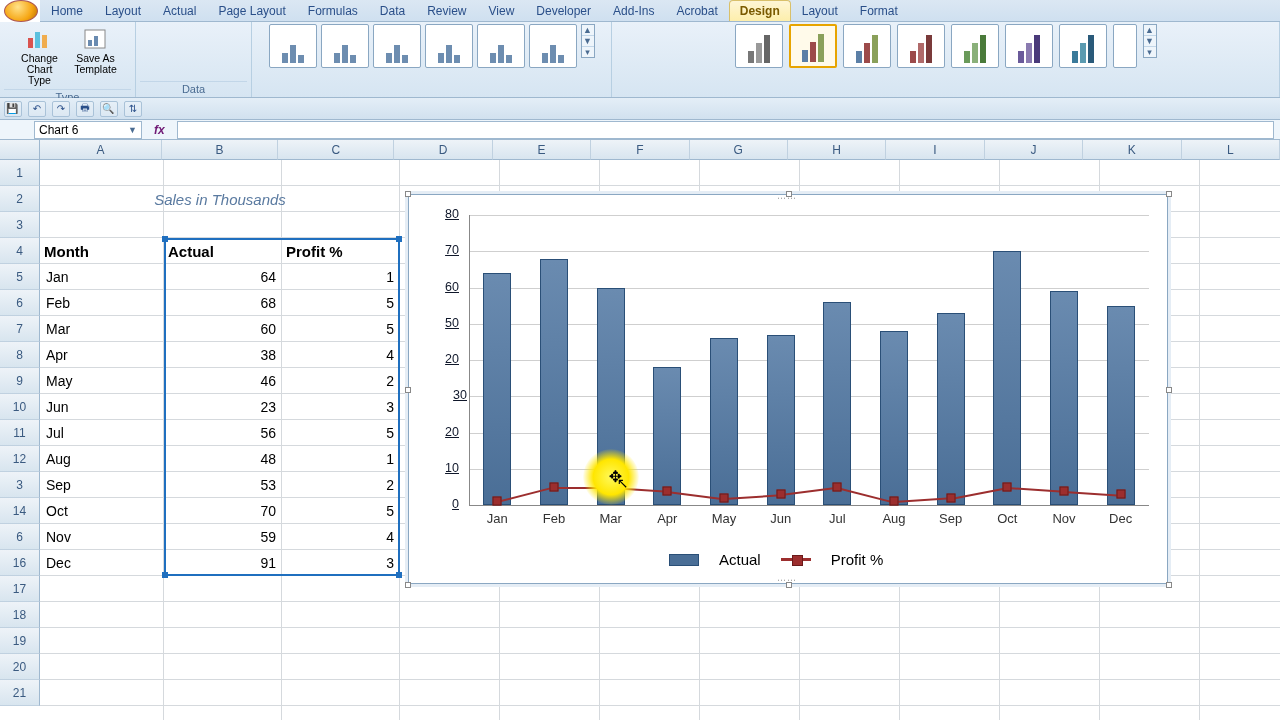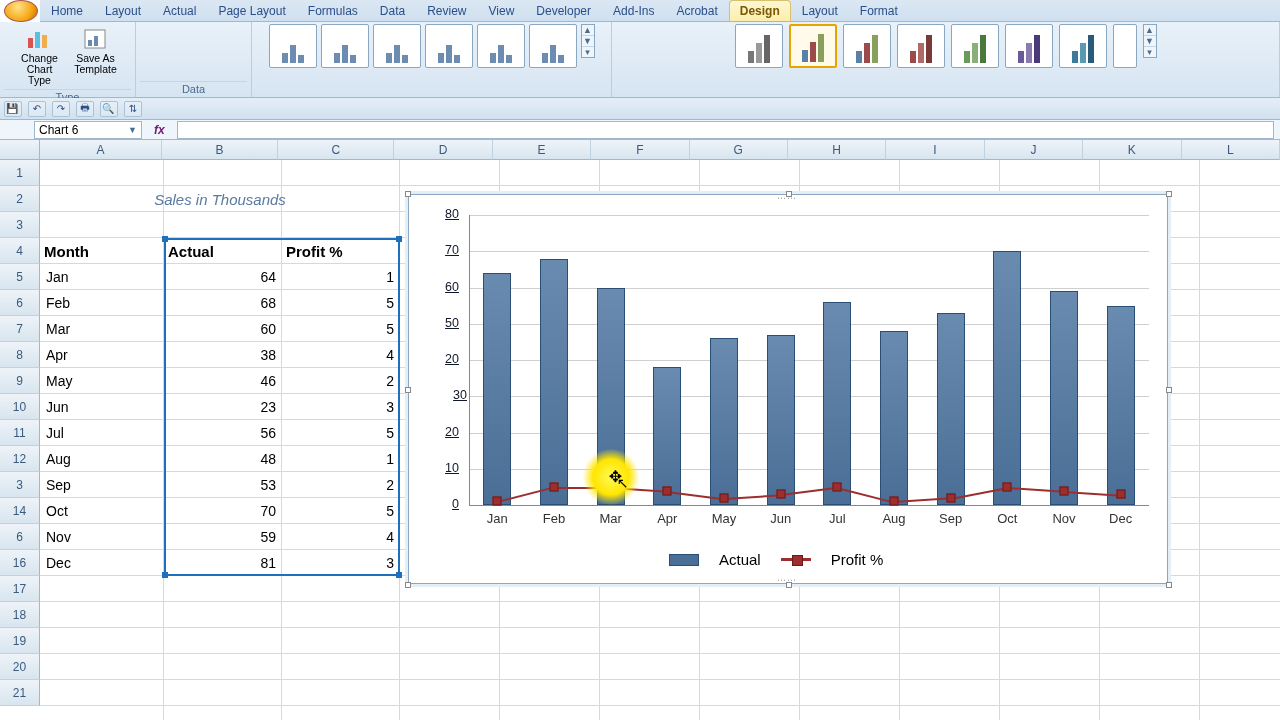--- a/index.html
+++ b/index.html
@@ -348,21 +348,21 @@
       <div class="data-cell" style="left: 0px; top: 312px; width: 124px; height: 26px;">Sep</div>
       <div class="data-cell right" style="left: 124px; top: 312px; width: 118px; height: 26px;">53</div>
       <div class="data-cell right" style="left: 242px; top: 312px; width: 118px; height: 26px;">2</div>
       <div class="data-cell" style="left: 0px; top: 338px; width: 124px; height: 26px;">Oct</div>
       <div class="data-cell right" style="left: 124px; top: 338px; width: 118px; height: 26px;">70</div>
       <div class="data-cell right" style="left: 242px; top: 338px; width: 118px; height: 26px;">5</div>
       <div class="data-cell" style="left: 0px; top: 364px; width: 124px; height: 26px;">Nov</div>
       <div class="data-cell right" style="left: 124px; top: 364px; width: 118px; height: 26px;">59</div>
       <div class="data-cell right" style="left: 242px; top: 364px; width: 118px; height: 26px;">4</div>
       <div class="data-cell" style="left: 0px; top: 390px; width: 124px; height: 26px;">Dec</div>
-      <div class="data-cell right" style="left: 124px; top: 390px; width: 118px; height: 26px;">81</div>
+      <div class="data-cell right" style="left: 124px; top: 390px; width: 118px; height: 26px;">91</div>
       <div class="data-cell right" style="left: 242px; top: 390px; width: 118px; height: 26px;">3</div>
       <div class="sel-range" style="left: 124px; top: 78px; width: 236px; height: 338px;">
         <div class="handle "></div>
         <div class="handle tl"></div>
         <div class="handle tr"></div>
         <div class="handle bl"></div>
       </div>
       <div class="chart-obj" style="left: 368px; top: 34px; width: 760px; height: 390px;">
         <div class="handle" style="left: -4px; top: -4px;"></div>
         <div class="handle" style="left: 377px; top: -4px;"></div>

